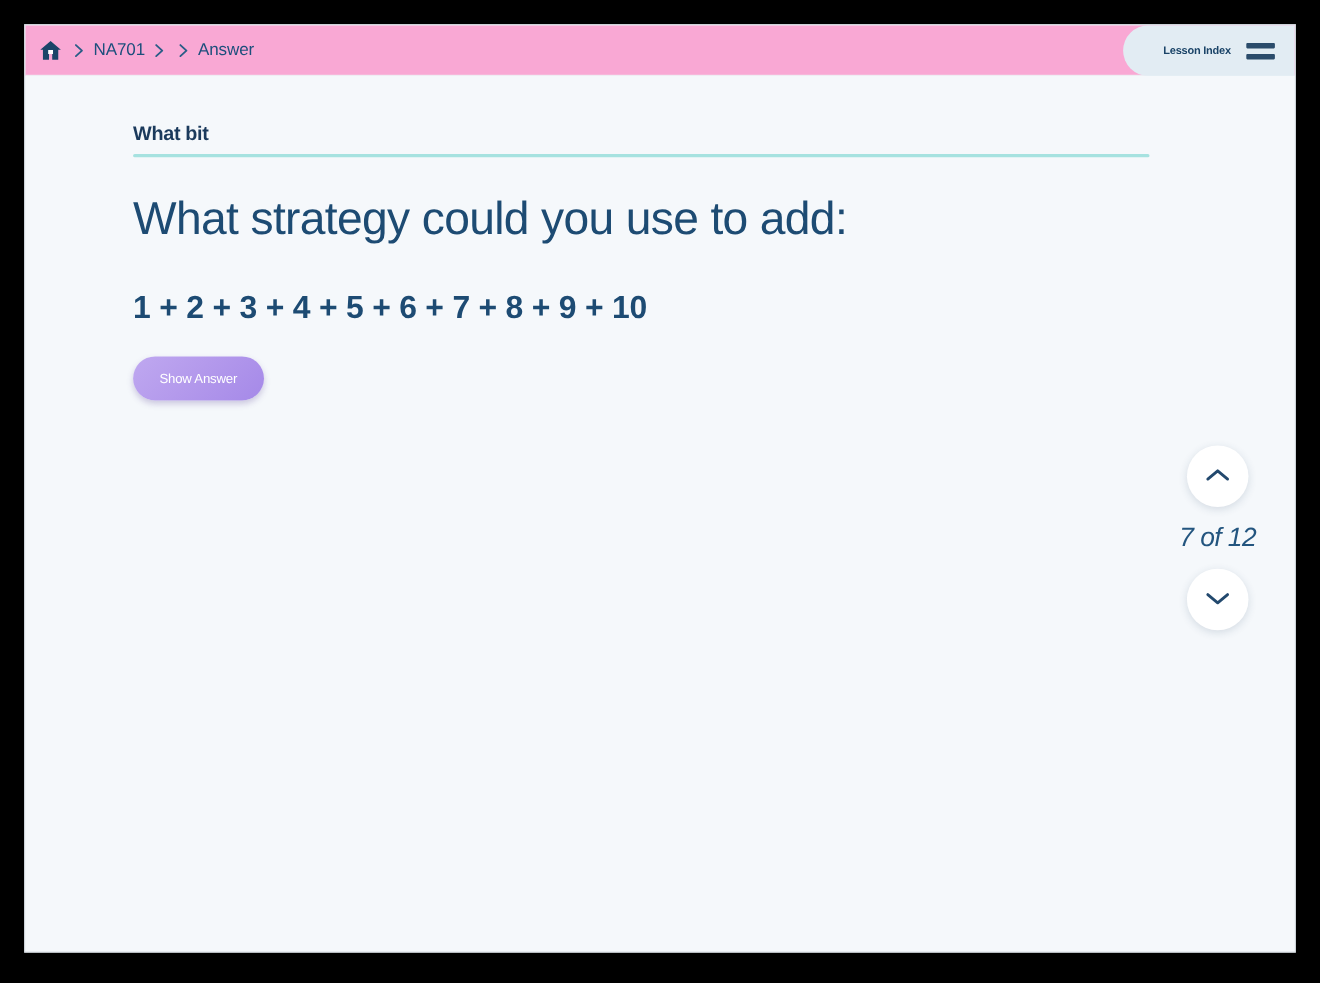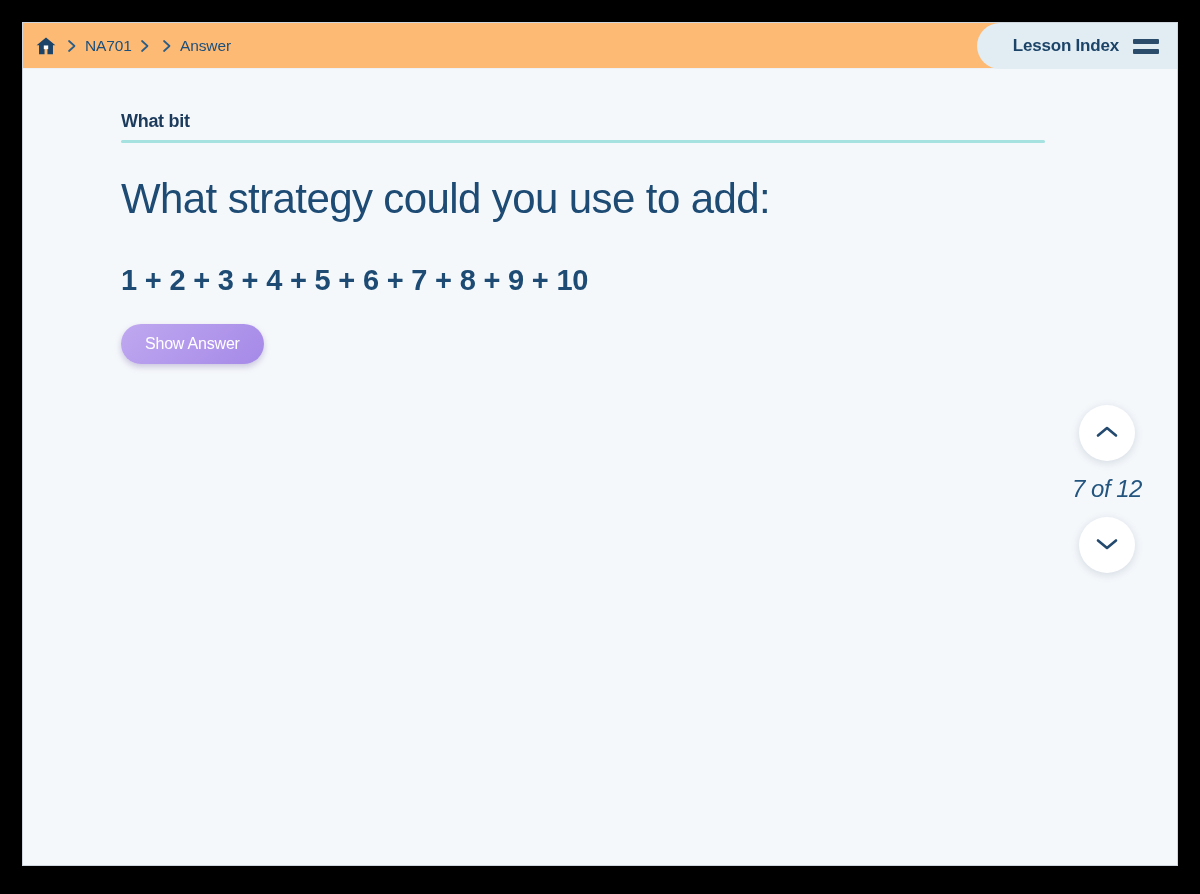--- a/index.html
+++ b/index.html
@@ -25,21 +25,21 @@
     overflow: hidden;
     display: flex;
     flex-direction: column;
   }
 
   
   #top-bar {
     position: relative;
     height: 46px;
     flex: 0 0 46px;
-    background: #fdba74;
+    background: #f9a8d4;
     display: flex;
     align-items: center;
     box-sizing: border-box;
     border-bottom: 1px solid #eef2f6;
   }
 
   #breadcrumb {
     display: flex;
     align-items: center;
     padding-left: 10px;
@@ -85,21 +85,21 @@
     padding: 0 18px 0 36px;
     background: #e2ecf3;
     border-top-left-radius: 28px;
     border-bottom-left-radius: 28px;
     box-sizing: border-box;
     cursor: pointer;
   }
 
   #lesson-index-label {
     color: #1b4468;
-    font-size: 17px;
+    font-size: 10px;
     font-weight: bold;
     letter-spacing: -0.2px;
     white-space: nowrap;
   }
 
   #hamburger-icon {
     display: flex;
     flex-direction: column;
     justify-content: center;
     gap: 5px;
@@ -172,21 +172,21 @@
     display: inline-flex;
     align-items: center;
     justify-content: center;
     height: 40px;
     padding: 0 24px;
     border: none;
     border-radius: 22px;
     background: linear-gradient(135deg, #bfa8f0 0%, #b49aec 45%, #a589e8 100%);
     color: #ffffff;
     font-family: "Liberation Sans", sans-serif;
-    font-size: 16px;
+    font-size: 12px;
     letter-spacing: -0.2px;
     cursor: pointer;
     box-shadow: 0 3px 6px rgba(90, 70, 150, 0.28);
   }
 
   
   #pager {
     position: absolute;
     right: 18px;
     top: 336px;

